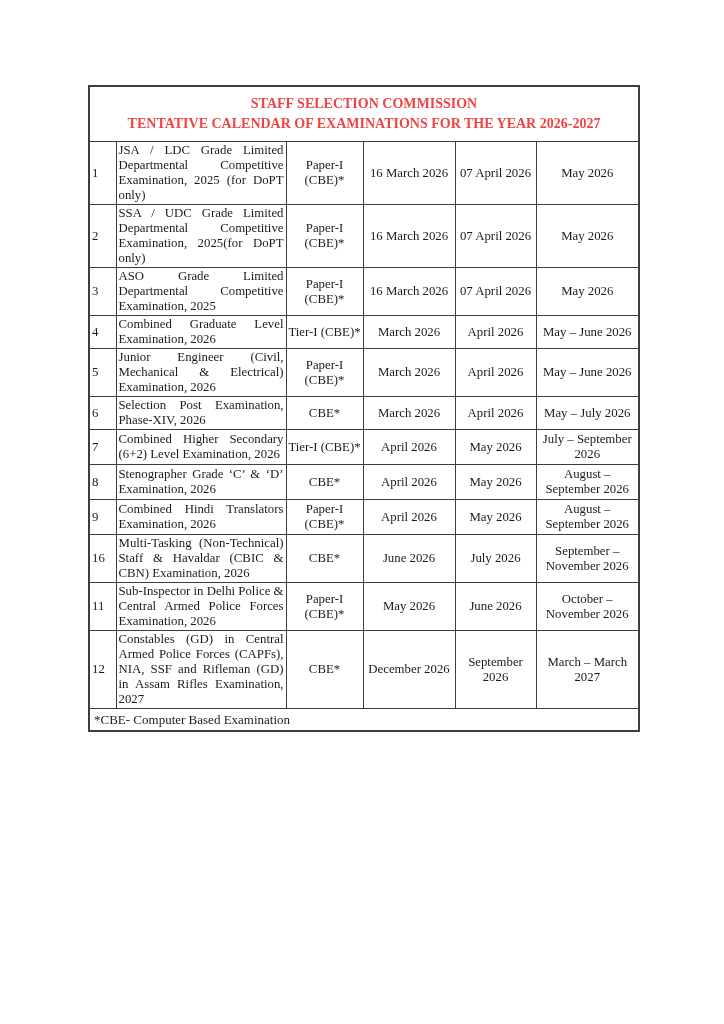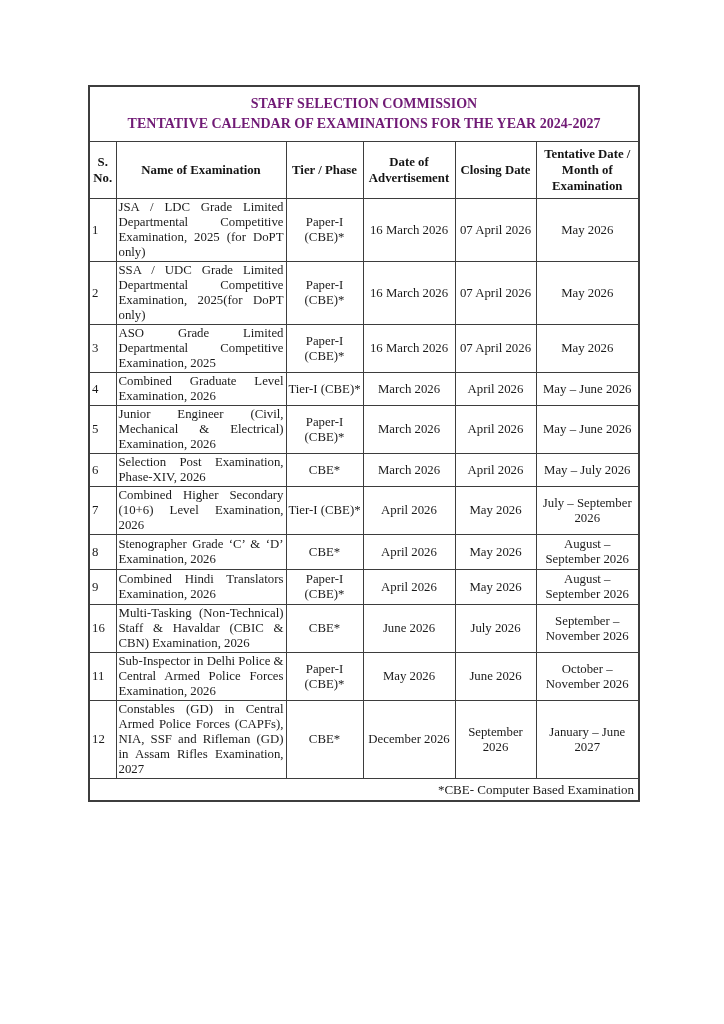--- a/index.html
+++ b/index.html
@@ -29,21 +29,21 @@
     border: 1px solid #3d3d3d;
     vertical-align: middle;
     word-wrap: break-word;
   }
   .title-cell {
     font-weight: bold;
     font-size: 14px;
     line-height: 20px;
     text-align: center;
     padding: 7px 4px;
-    color: #701a75;
+    color: #ef4444;
   }
   .head-cell {
     font-weight: bold;
     font-size: 12.8px;
     line-height: 16px;
     text-align: center;
     padding: 4px 1px;
     color: #141414;
   }
   .doc-table td {
@@ -59,21 +59,21 @@
     padding: 1px 2px;
   }
   td.cell-center {
     text-align: center;
     padding: 2px 1px;
   }
   td.cell-tier {
     white-space: pre-line;
   }
   td.footnote-cell {
-    text-align: right;
+    text-align: left;
     font-size: 13px;
     padding: 3px 4px;
   }
 </style>
 </head>
 <body>
 
 <div class="page">
   <table class="doc-table">
     <colgroup>
@@ -81,30 +81,22 @@
       <col style="width:170px">
       <col style="width:77px">
       <col style="width:92px">
       <col style="width:81px">
       <col style="width:103px">
     </colgroup>
     <thead>
       <tr>
         <th class="title-cell" colspan="6">
           <div>STAFF SELECTION COMMISSION</div>
-          <div>TENTATIVE CALENDAR OF EXAMINATIONS FOR THE YEAR 2024-2027</div>
+          <div>TENTATIVE CALENDAR OF EXAMINATIONS FOR THE YEAR 2026-2027</div>
         </th>
-      </tr>
-      <tr>
-        <th class="head-cell">S. No.</th>
-        <th class="head-cell">Name of Examination</th>
-        <th class="head-cell">Tier / Phase</th>
-        <th class="head-cell">Date of Advertisement</th>
-        <th class="head-cell">Closing Date</th>
-        <th class="head-cell">Tentative Date / Month of Examination</th>
       </tr>
     </thead>
     <tbody id="table-body">
         <tr>
     <td class="cell-sno">1</td>
     <td class="cell-name">JSA / LDC Grade Limited Departmental Competitive Examination, 2025 (for DoPT only)</td>
     <td class="cell-center cell-tier">Paper-I
 (CBE)*</td>
     <td class="cell-center">16 March 2026</td>
     <td class="cell-center">07 April 2026</td>
@@ -148,21 +140,21 @@
         <tr>
     <td class="cell-sno">6</td>
     <td class="cell-name">Selection Post Examination, Phase-XIV, 2026</td>
     <td class="cell-center cell-tier">CBE*</td>
     <td class="cell-center">March 2026</td>
     <td class="cell-center">April 2026</td>
     <td class="cell-center">May – July 2026</td>
   </tr>
         <tr>
     <td class="cell-sno">7</td>
-    <td class="cell-name">Combined Higher Secondary (10+6) Level Examination, 2026</td>
+    <td class="cell-name">Combined Higher Secondary (6+2) Level Examination, 2026</td>
     <td class="cell-center cell-tier">Tier-I (CBE)*</td>
     <td class="cell-center">April 2026</td>
     <td class="cell-center">May 2026</td>
     <td class="cell-center">July – September 2026</td>
   </tr>
         <tr>
     <td class="cell-sno">8</td>
     <td class="cell-name">Stenographer Grade ‘C’ &amp; ‘D’ Examination, 2026</td>
     <td class="cell-center cell-tier">CBE*</td>
     <td class="cell-center">April 2026</td>
@@ -194,21 +186,21 @@
     <td class="cell-center">May 2026</td>
     <td class="cell-center">June 2026</td>
     <td class="cell-center">October – November 2026</td>
   </tr>
         <tr>
     <td class="cell-sno">12</td>
     <td class="cell-name">Constables (GD) in Central Armed Police Forces (CAPFs), NIA, SSF and Rifleman (GD) in Assam Rifles Examination, 2027</td>
     <td class="cell-center cell-tier">CBE*</td>
     <td class="cell-center">December 2026</td>
     <td class="cell-center">September 2026</td>
-    <td class="cell-center">January – June 2027</td>
+    <td class="cell-center">March – March 2027</td>
   </tr>
       </tbody>
     <tfoot>
       <tr>
         <td class="footnote-cell" colspan="6">*CBE- Computer Based Examination</td>
       </tr>
     </tfoot>
   </table>
 </div>
 

